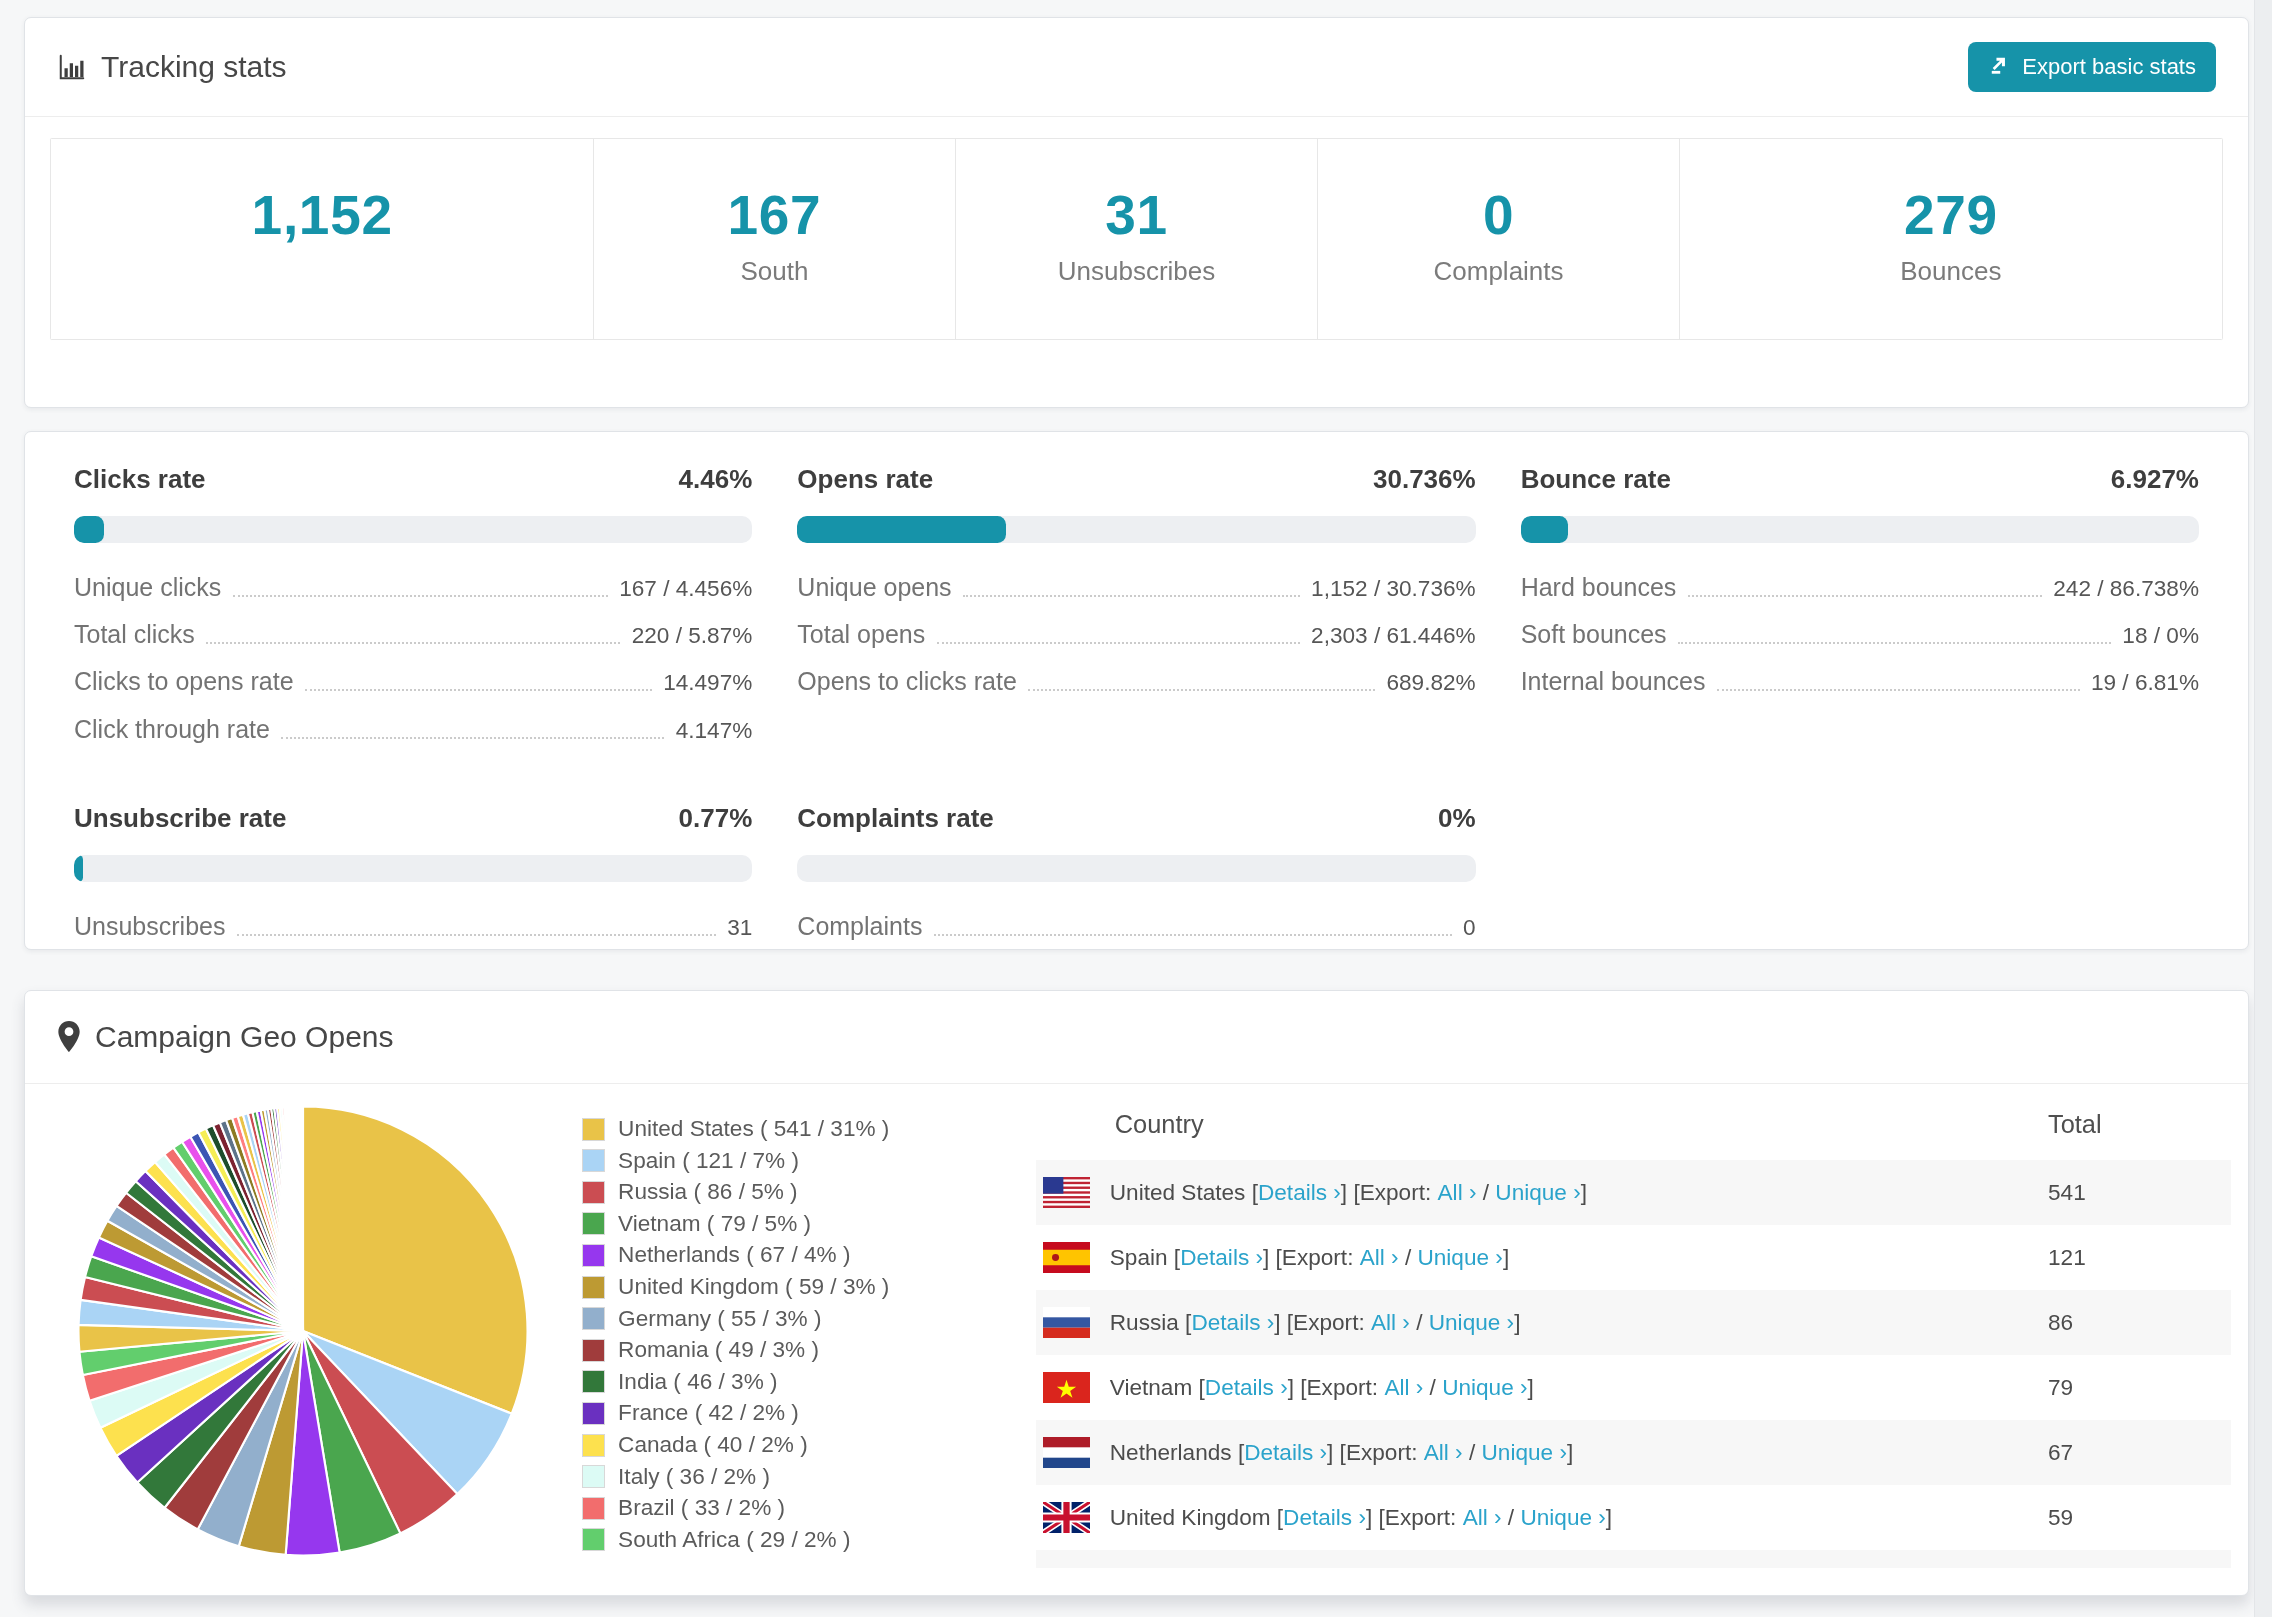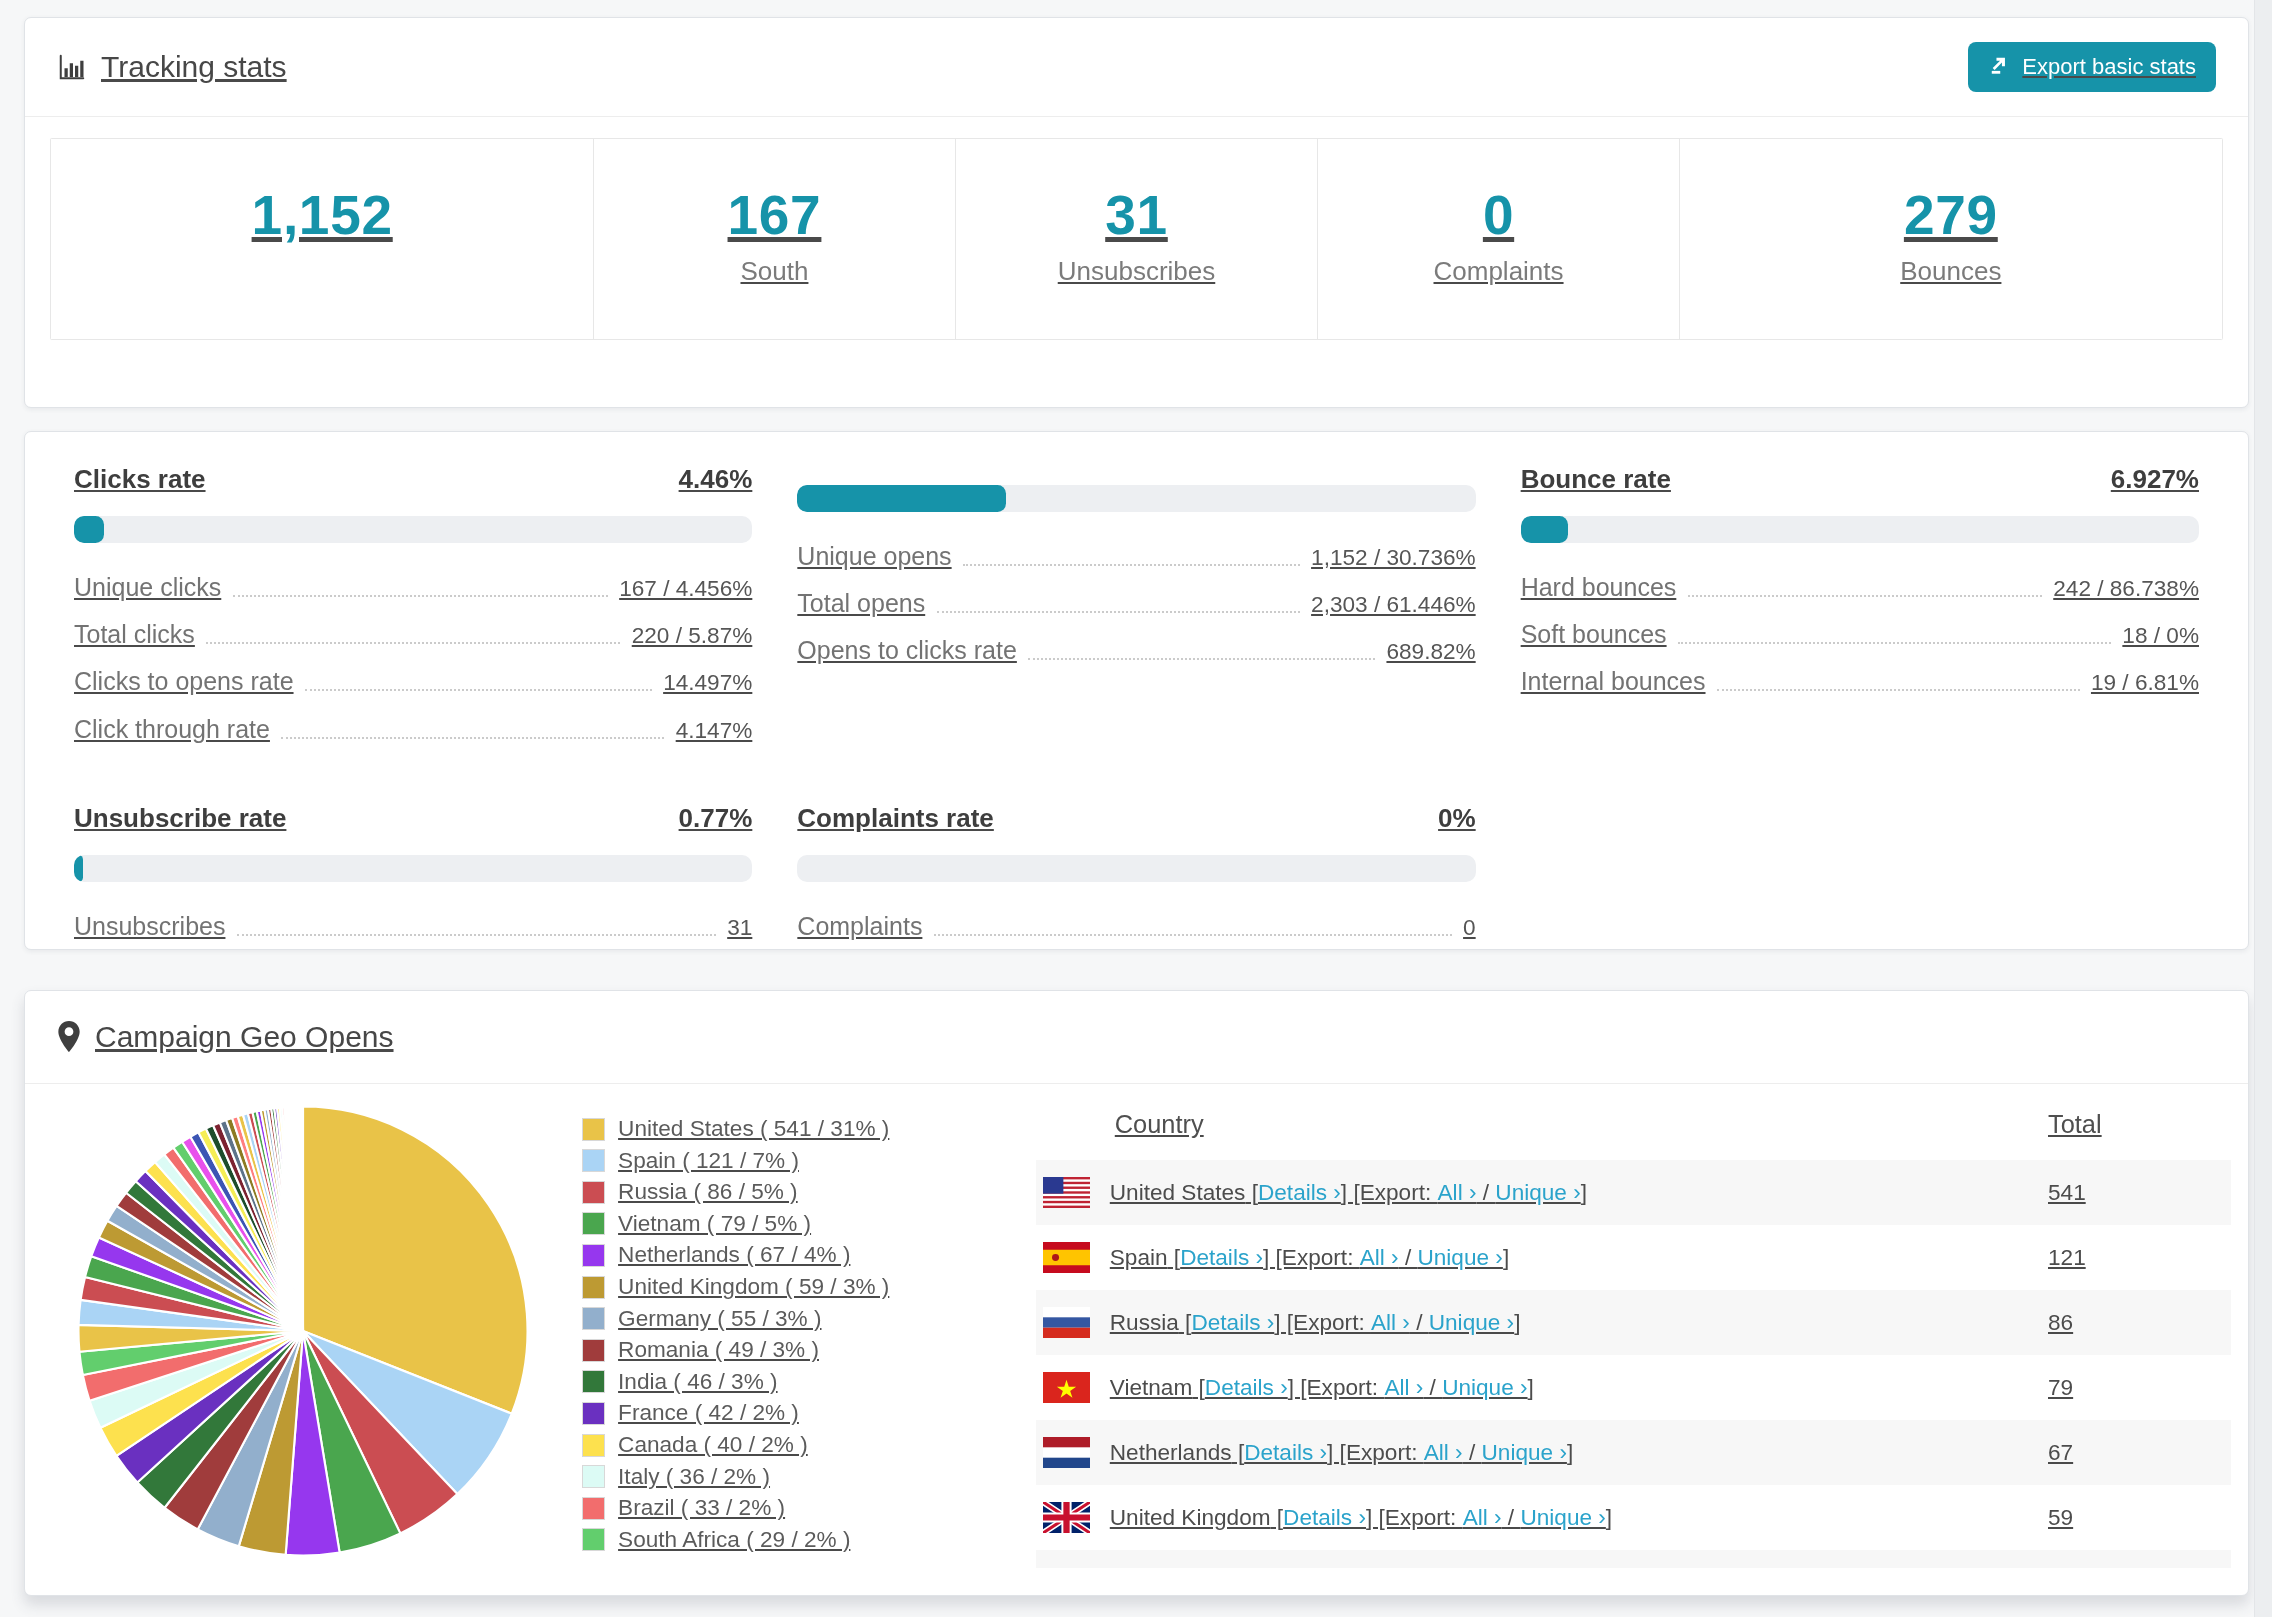--- a/index.html
+++ b/index.html
@@ -5,21 +5,20 @@
   html,body{margin:0;padding:0;}
   body{
     width:2273px;height:1618px;position:relative;overflow:hidden;
     background:#f6f7f8;
     font-family:"Liberation Sans","DejaVu Sans",sans-serif;
     color:#4a4a4a;
   }
   .card{
     margin:0 24px;background:#fff;border:0.7px solid #e0e3e7;border-radius:7px;
     box-shadow:0 1.4px 4.2px rgba(60,70,90,.07);
-    text-decoration:underline;
   }
   
   #card-tracking{margin-top:17px;height:391px;box-sizing:border-box;}
   .card-head{
     display:flex;align-items:center;height:99px;padding:0 32px;
     border-bottom:0.7px solid #ededed;box-sizing:border-box;
   }
   .card-title{font-size:30px;font-weight:400;color:#474747;display:flex;align-items:center;gap:14px;}
   .card-title svg{display:block;}
   .export-btn{
@@ -152,20 +151,24 @@
           <span class="rvalue">14.497%</span>
         </div>
         <div class="rate-row">
           <span class="rlabel">Click through rate</span>
           <span class="leader"></span>
           <span class="rvalue">4.147%</span>
         </div>
       </div>
     </section>
     <section class="rate-block">
+      <div class="rate-head">
+        <h3 class="rate-title">Opens rate</h3>
+        <span class="rate-value">30.736%</span>
+      </div>
       <div class="rate-bar" style="background: rgb(237, 239, 242);">
         <div class="rate-fill" style="background: rgb(22, 147, 169); width: 30.736%; min-width: 8.5px;"></div>
       </div>
       <div class="rate-rows">
         <div class="rate-row">
           <span class="rlabel">Unique opens</span>
           <span class="leader"></span>
           <span class="rvalue">1,152 / 30.736%</span>
         </div>
         <div class="rate-row">

